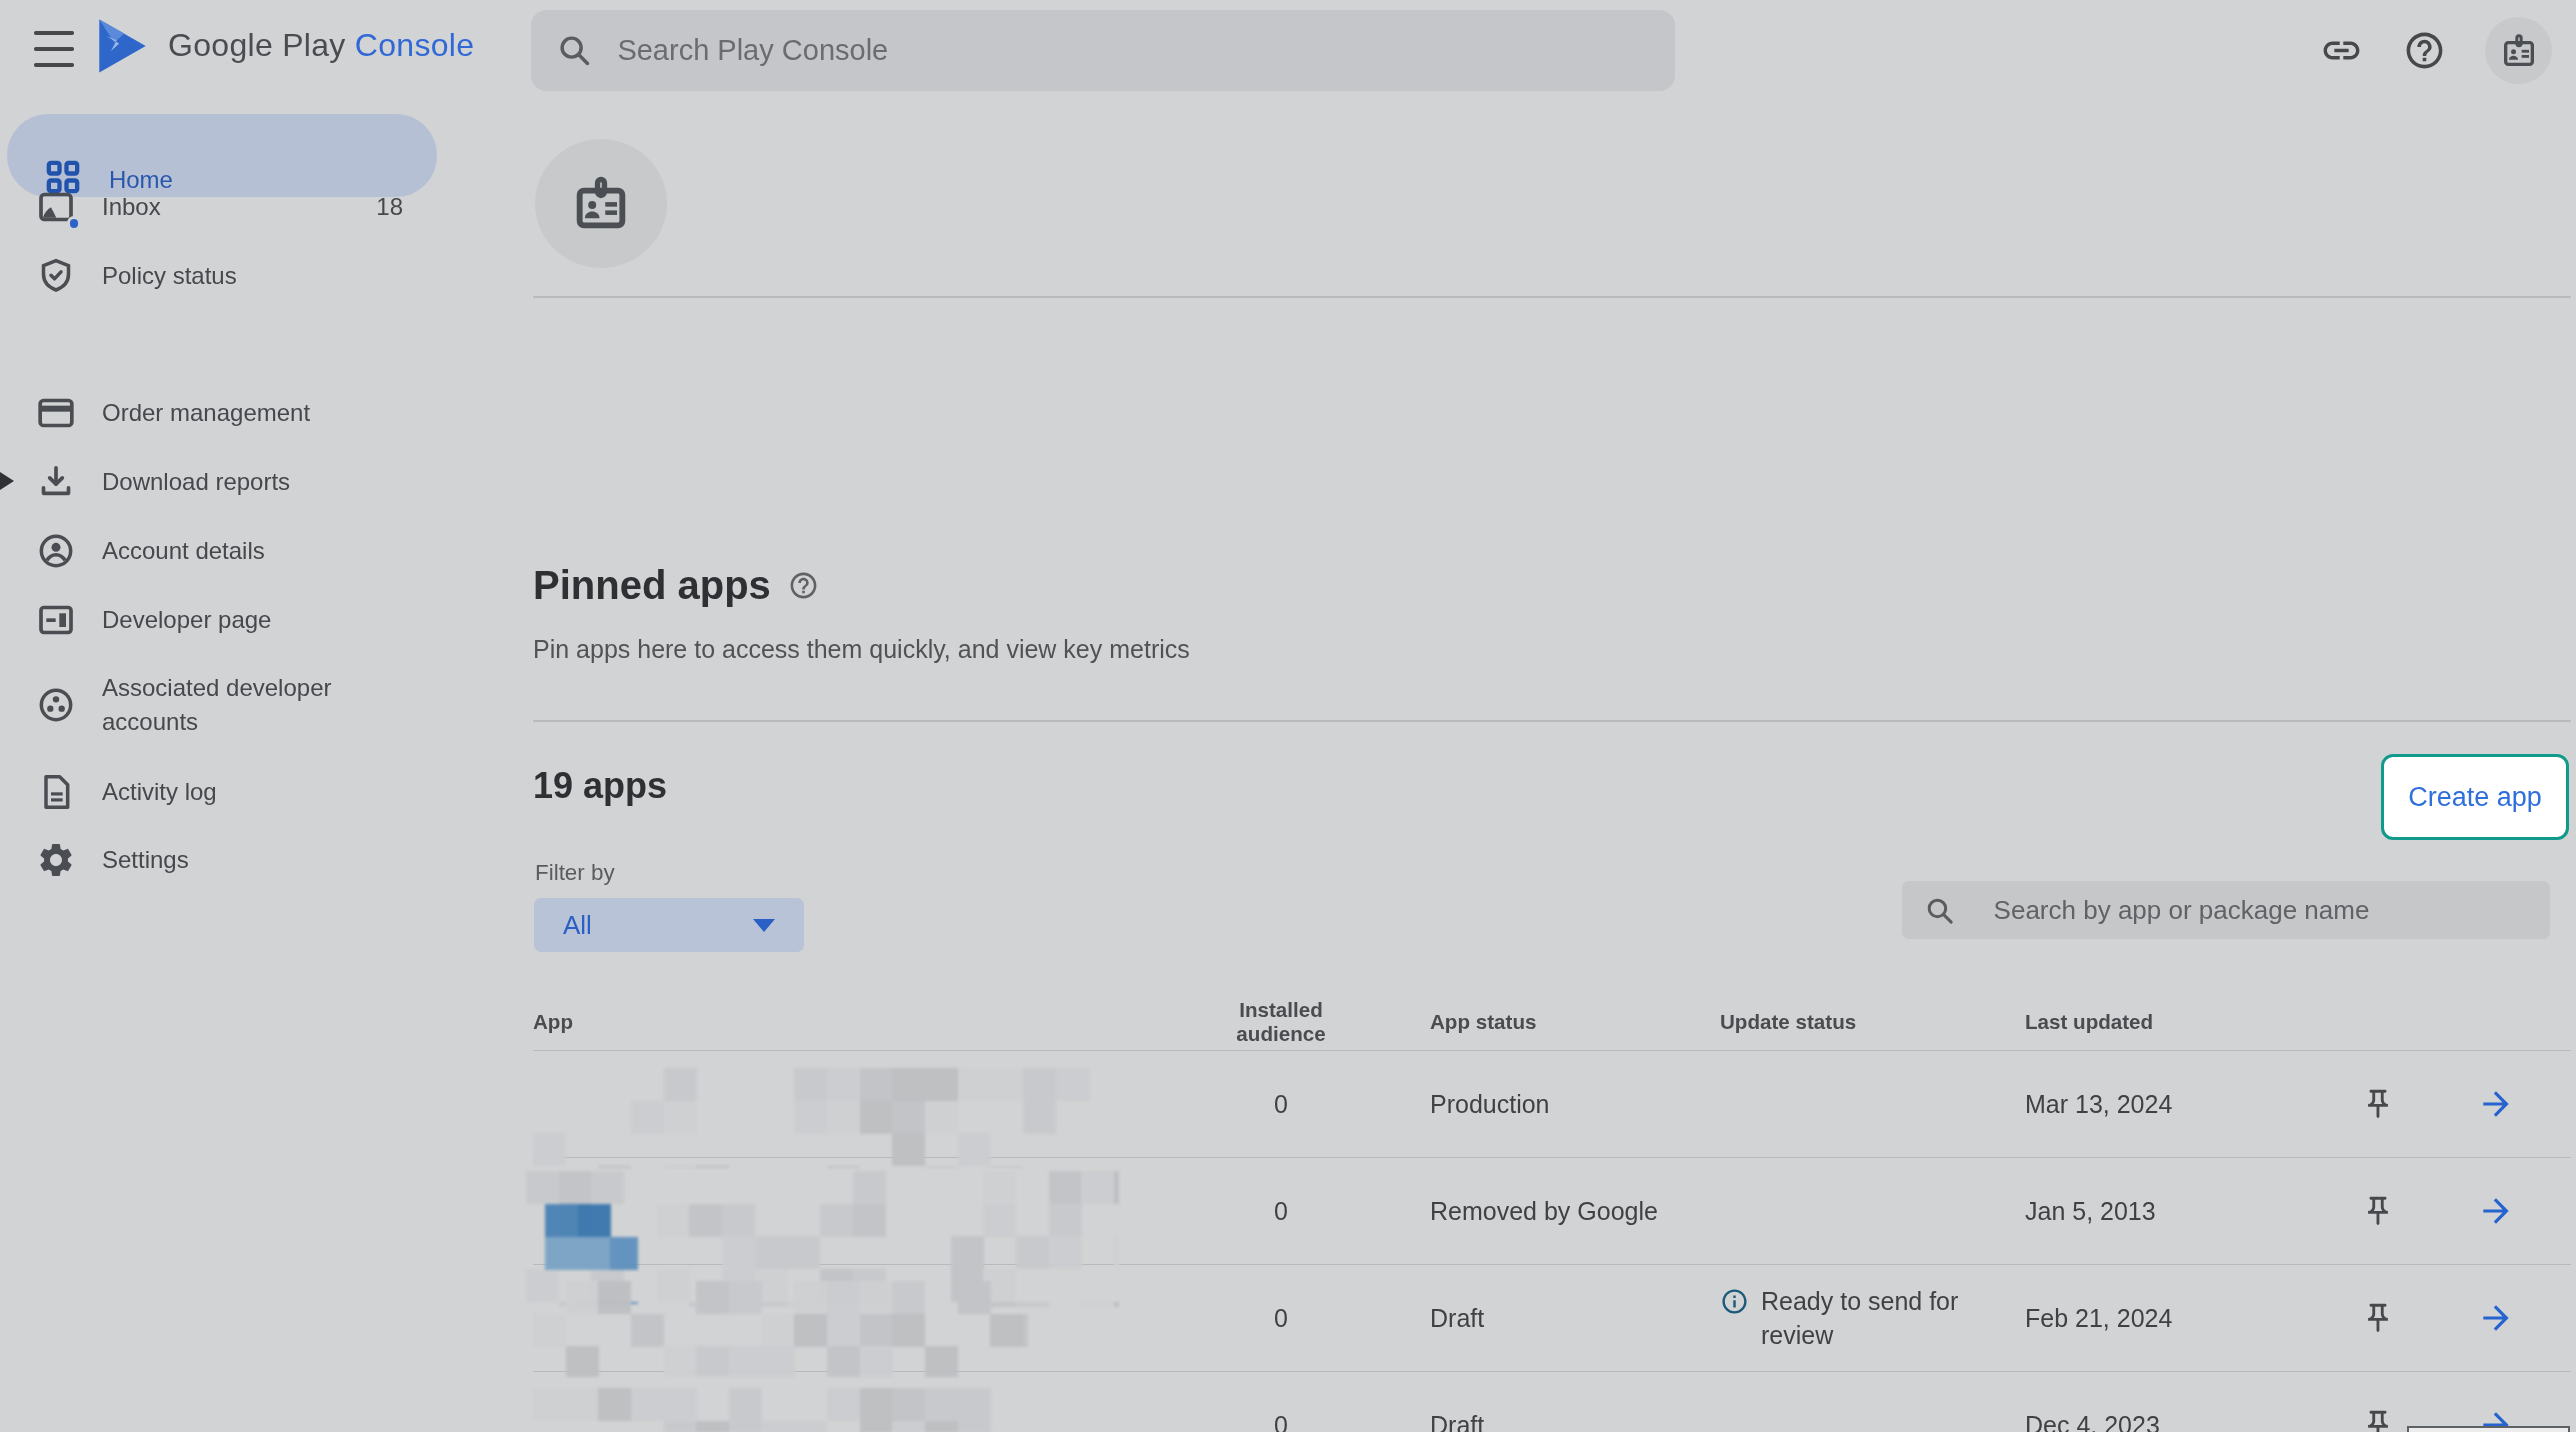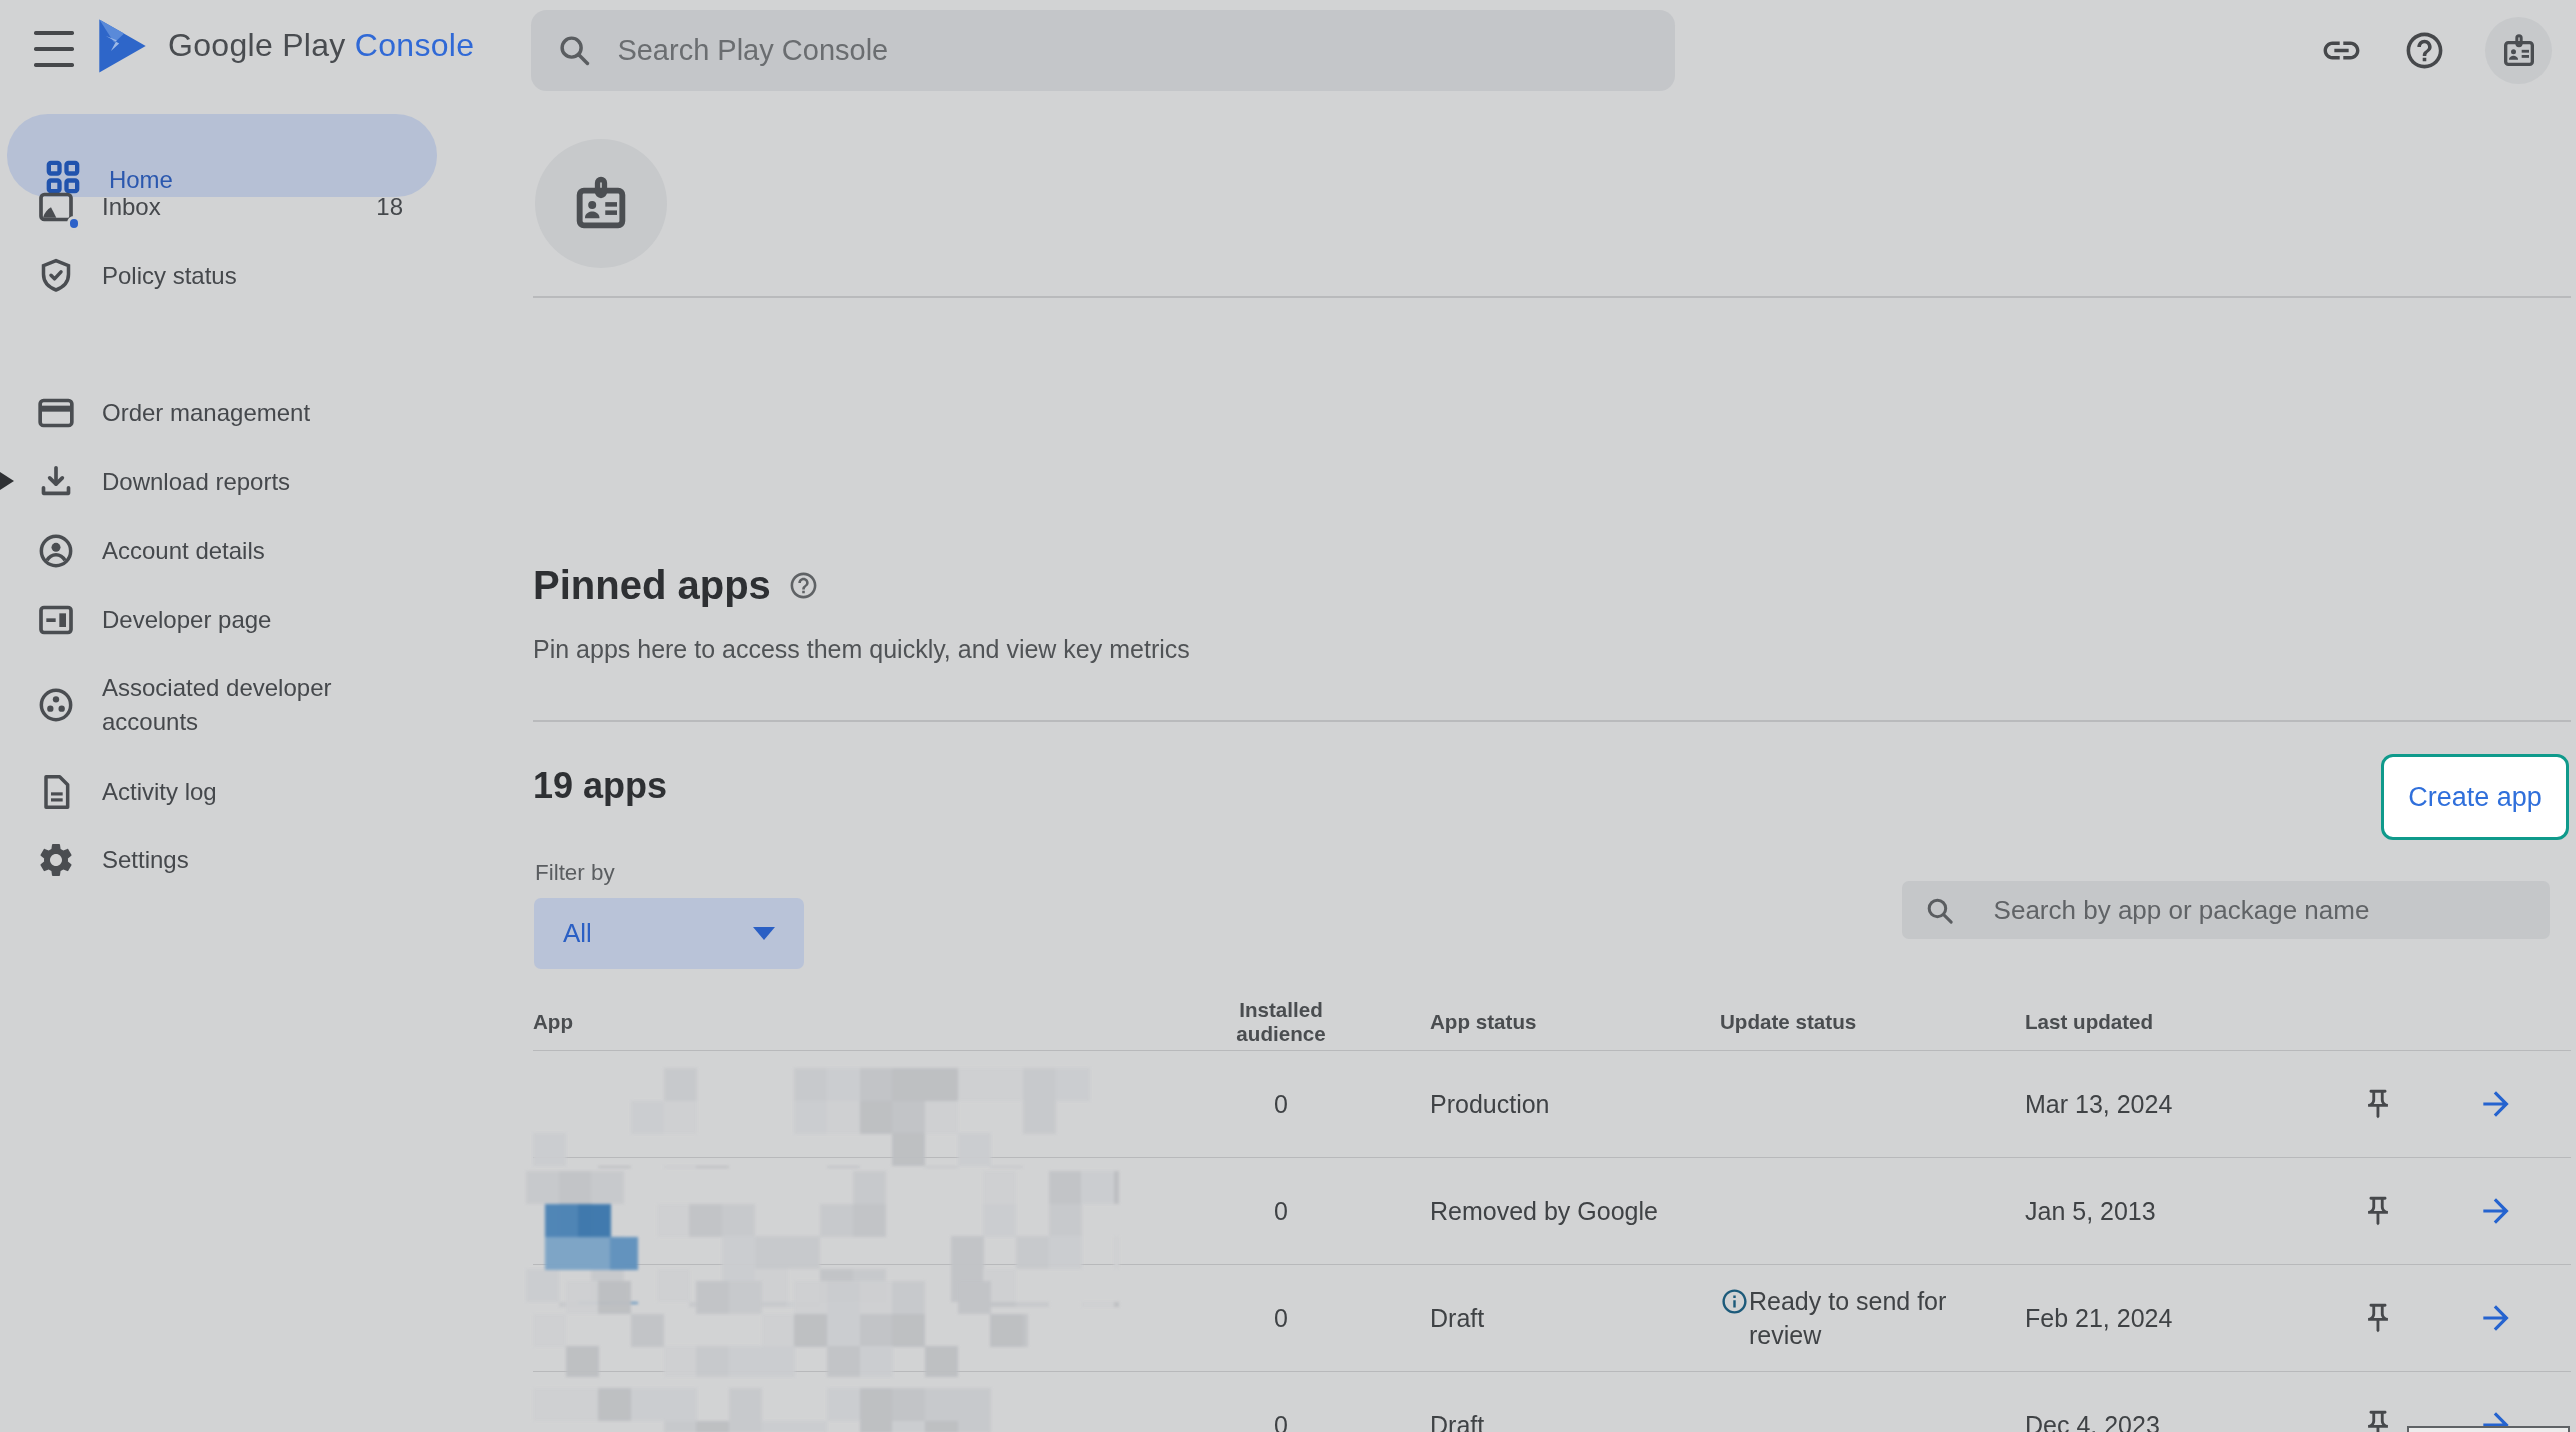--- a/index.html
+++ b/index.html
@@ -32,34 +32,34 @@
   .inbox-dot{position:absolute;right:-5.2px;bottom:-4.3px;width:14.6px;height:14.6px;border-radius:50%;background:#2d62c9;border:3.4px solid #d2d3d4;}
   
   .profile-avatar{position:absolute;left:535px;top:139px;width:132px;height:129px;border-radius:50%;background:#c7c9cb;display:flex;align-items:center;justify-content:center;color:#4b4e52;}
   .divider{position:absolute;left:533px;width:2038px;height:1.7px;background:#b9babc;}
   .page-title{position:absolute;left:533px;top:563px;font-size:40px;font-weight:700;color:#2e3033;display:flex;align-items:center;gap:17px;}
   .page-title .help{color:#5f6265;cursor:pointer;}
   .page-sub{position:absolute;left:533px;top:635px;font-size:25px;color:#505356;}
   .apps-count{position:absolute;left:533px;top:765px;font-size:36px;font-weight:700;color:#2e3033;}
   .create-btn{position:absolute;left:2381px;top:754px;width:188px;height:86px;background:#ffffff;border:3.4px solid #0f9a8b;border-radius:12px;display:flex;align-items:center;justify-content:center;font-size:27px;font-weight:500;color:#2f6fdb;cursor:pointer;}
   .filter-label{position:absolute;left:535px;top:860px;font-size:22.4px;color:#5a5d60;}
-  .filter-dd{position:absolute;left:534px;top:898px;width:270px;height:71px;background:#b9c3d8;border-radius:6.9px;display:flex;align-items:center;padding:0 29px;cursor:pointer;}
+  .filter-dd{position:absolute;left:534px;top:898px;width:270px;height:54px;background:#b9c3d8;border-radius:6.9px;display:flex;align-items:center;padding:0 29px;cursor:pointer;}
   .filter-dd .val{font-size:26px;font-weight:500;color:#2a5fc4;}
   .filter-dd .caret{margin-left:auto;width:0;height:0;border-left:11.2px solid transparent;border-right:11.2px solid transparent;border-top:13.8px solid #2a5fc4;}
   .tbl-search{position:absolute;left:1902px;top:881px;width:648px;height:58px;background:#c5c7c9;border-radius:6.9px;display:flex;align-items:center;padding:0 20.6px;}
   .tbl-search input{border:none;outline:none;background:transparent;font-family:inherit;font-size:26px;color:#55585b;flex:1;margin-left:36px;}
   .tbl-search input::placeholder{color:#606366;opacity:1;}
   
   .tbl{position:absolute;left:533px;top:993px;width:2038px;}
   .trow{display:grid;grid-template-columns:662px 172px 353px 305px 310px 86px 150px;align-items:center;border-bottom:1.7px solid #b8b9bb;}
   .trow.head{height:58px;font-size:20.6px;font-weight:700;color:#4a4d50;}
   .trow.body{height:107px;font-size:25px;color:#3f4245;}
   .c-aud{text-align:center;}
   .c-status{padding-left:63px;}
-  .c-upd{display:flex;align-items:flex-start;line-height:34px;}
+  .c-upd{display:flex;align-items:flex-start;gap:12px;line-height:34px;}
   .c-upd .txt{max-width:215px;}
   .c-upd .ic{margin-top:3.4px;color:#1c5a7a;flex:0 0 29px;}
   .c-pin{display:flex;justify-content:center;color:#46484b;}
   .c-arrow{display:flex;justify-content:center;color:#2563cf;}
   .c-pin svg,.c-arrow svg{cursor:pointer;}
   
   .mosaic{position:absolute;filter:blur(1.7px);opacity:.95;z-index:3;overflow:hidden;}
   .tooltip-edge{position:absolute;left:2407px;top:1426px;width:163px;height:17px;background:#ececec;border:2.6px solid #5f6265;z-index:4;}
 </style>
 </head>

